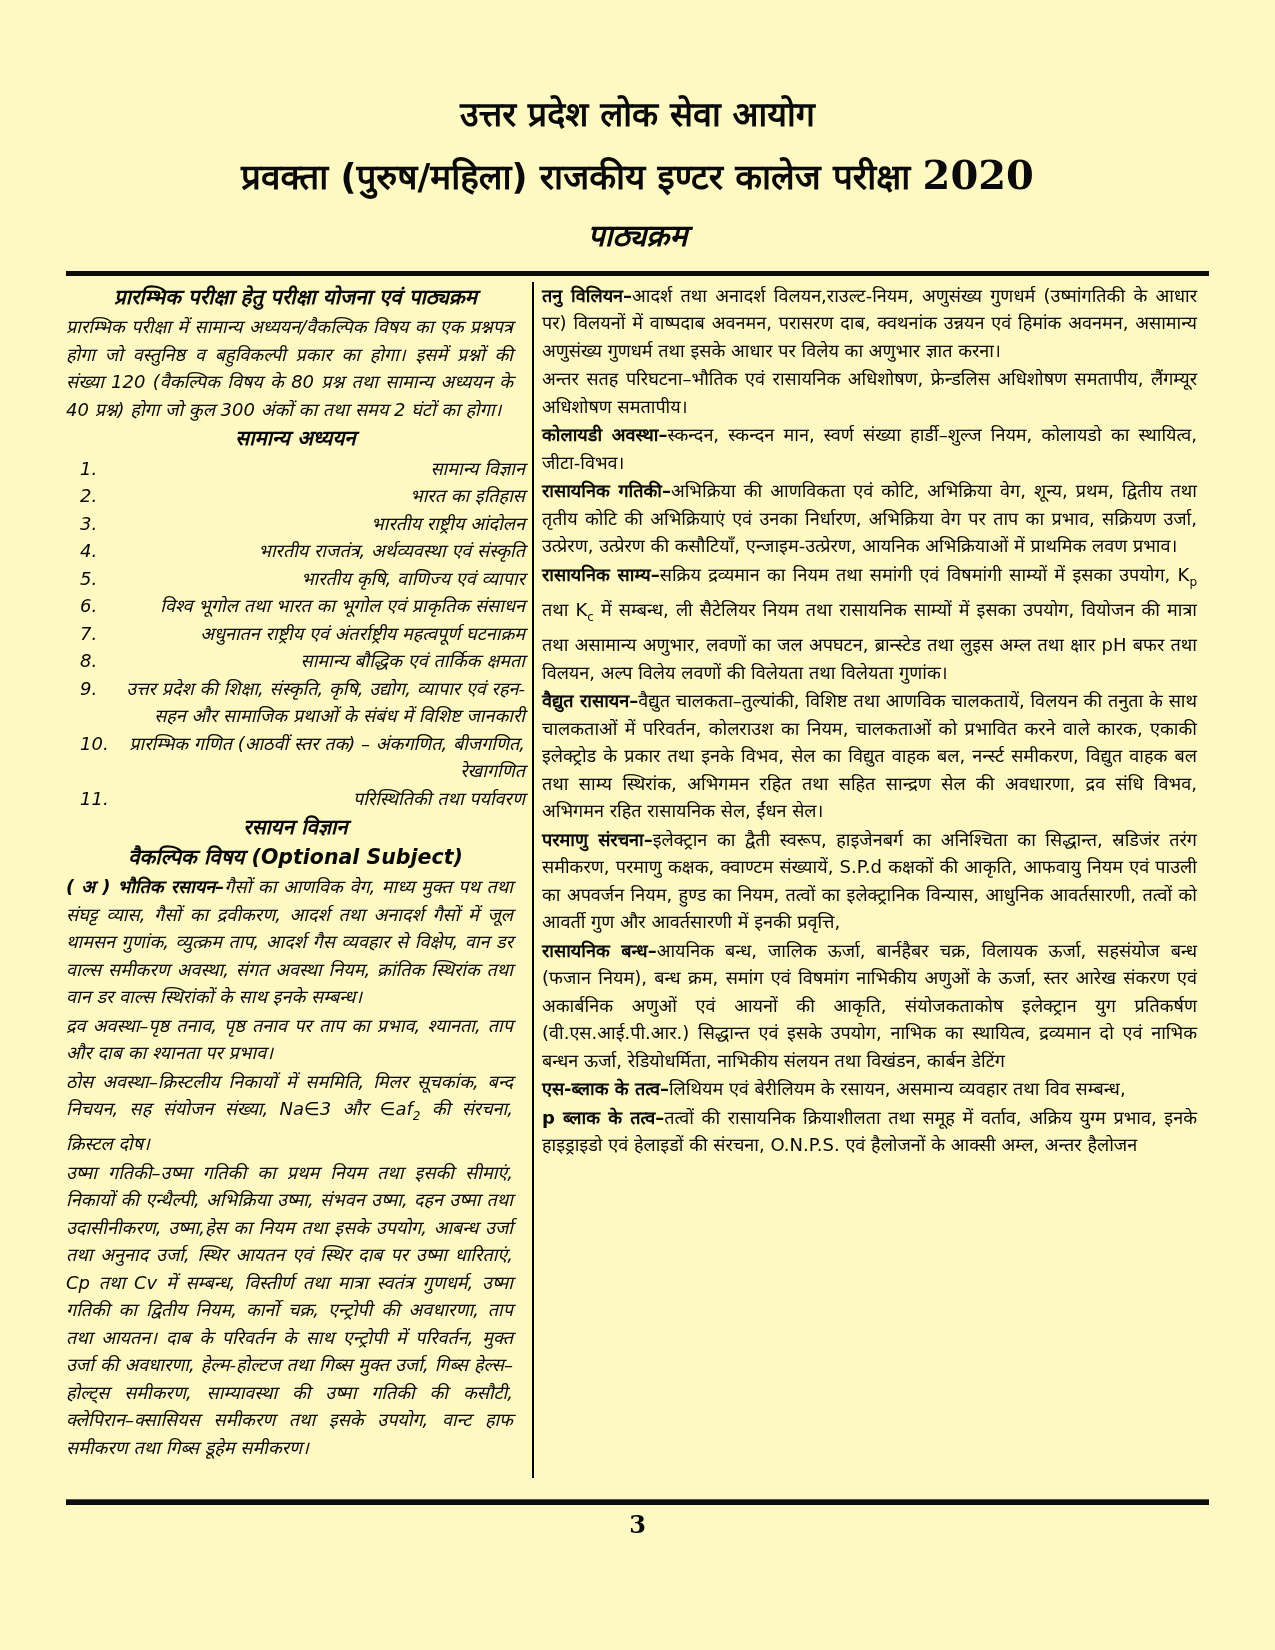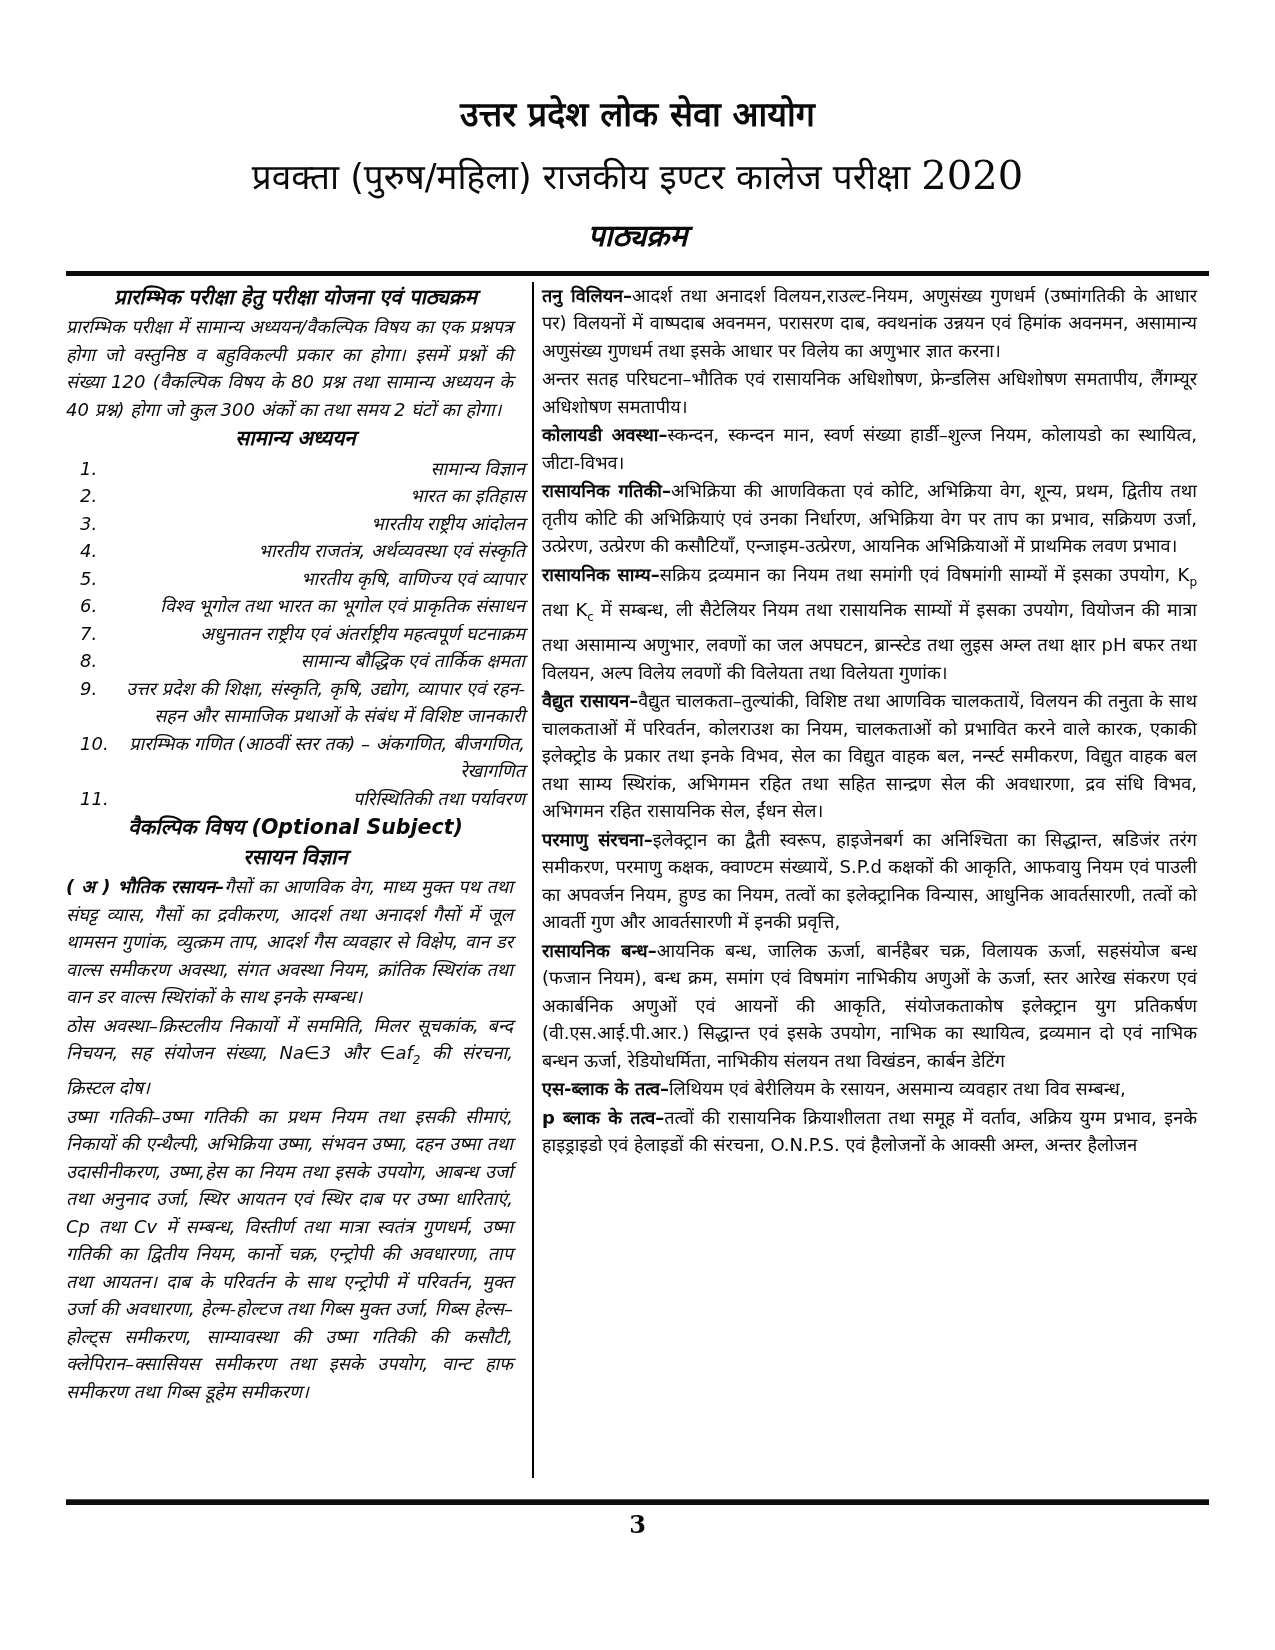--- a/index.html
+++ b/index.html
@@ -1,26 +1,26 @@
 <!DOCTYPE html>
 <html lang="hi"><head>
 <meta charset="utf-8">
 <style>
   html,body{margin:0;padding:0;background:#e8e8e8;}
   .page{
     position:relative;
     width:1275px;height:1650px;
-    background:#ffffff;
+    background:#fef9c3;
     color:#0a0a0a;
     font-family:"DejaVu Sans",sans-serif;
     overflow:hidden;
   }
   .header{ text-align:center; padding-top:92px; }
   .header .h1{ font-size:34px; font-weight:bold; line-height:1.35; }
-  .header .h2{ font-size:35px; font-weight:normal; line-height:1.45; margin-top:8px;}
+  .header .h2{ font-size:35px; font-weight:bold; line-height:1.45; margin-top:8px;}
   .header .h2 .year{ font-family:"DejaVu Serif",serif; font-size:40px; }
   .header .h3{ font-size:30px; font-weight:bold; margin-top:10px;font-style:italic; }
   .toprule{ height:5px; background:#0d0d0d; margin:16px 66px 0 66px; }
   .botrule{ position:absolute; left:66px; right:66px; top:1499px; height:5px;
             background:#0d0d0d; border-top:1px solid #555; }
   .pagenum{ position:absolute; top:1510px; left:0; width:100%; text-align:center;
             font-family:"DejaVu Serif",serif; font-weight:bold; font-size:24px; }
   .columns{
     display:flex; align-items:stretch;
     margin:6px 66px 0 66px;
@@ -97,24 +97,25 @@
         </div>
       <div class="li">
           <span class="num">10.</span>
           <span class="it">प्रारम्भिक गणित (आठवीं स्तर तक) – अंकगणित, बीजगणित, रेखागणित</span>
         </div>
       <div class="li">
           <span class="num">11.</span>
           <span class="it">परिस्थितिकी तथा पर्यावरण</span>
         </div>
 
+      <h3>रसायन विज्ञान</h3>
       <h3>वैकल्पिक विषय (Optional Subject)</h3>
-      <h3>रसायन विज्ञान</h3>
 
       <p><b>( अ ) भौतिक रसायन–</b><span>गैसों का आणविक वेग, माध्य मुक्त पथ तथा संघट्ट व्यास, गैसों का द्रवीकरण, आदर्श तथा अनादर्श गैसों में जूल थामसन गुणांक, व्युत्क्रम ताप, आदर्श गैस व्यवहार से विक्षेप, वान डर वाल्स समीकरण अवस्था, संगत अवस्था नियम, क्रांतिक स्थिरांक तथा वान डर वाल्स स्थिरांकों के साथ इनके सम्बन्ध।</span></p>
+      <p>द्रव अवस्था–पृष्ठ तनाव, पृष्ठ तनाव पर ताप का प्रभाव, श्यानता, ताप और दाब का श्यानता पर प्रभाव।</p>
       <p><span>ठोस अवस्था–क्रिस्टलीय निकायों में सममिति, मिलर सूचकांक, बन्द निचयन, सह संयोजन संख्या, Na∈3 और ∈af</span><sub>2</sub><span> की संरचना, क्रिस्टल दोष।</span></p>
       <p>उष्मा गतिकी–उष्मा गतिकी का प्रथम नियम तथा इसकी सीमाएं, निकायों की एन्थैल्पी, अभिक्रिया उष्मा, संभवन उष्मा, दहन उष्मा तथा उदासीनीकरण, उष्मा,हेस का नियम तथा इसके उपयोग, आबन्ध उर्जा तथा अनुनाद उर्जा, स्थिर आयतन एवं स्थिर दाब पर उष्मा धारिताएं, Cp तथा Cv में सम्बन्ध, विस्तीर्ण तथा मात्रा स्वतंत्र गुणधर्म, उष्मा गतिकी का द्वितीय नियम, कार्नो चक्र, एन्ट्रोपी की अवधारणा, ताप तथा आयतन। दाब के परिवर्तन के साथ एन्ट्रोपी में परिवर्तन, मुक्त उर्जा की अवधारणा, हेल्म-होल्टज तथा गिब्स मुक्त उर्जा, गिब्स हेल्स–होल्ट्स समीकरण, साम्यावस्था की उष्मा गतिकी की कसौटी, क्लेपिरान–क्सासियस समीकरण तथा इसके उपयोग, वान्ट हाफ समीकरण तथा गिब्स डूहेम समीकरण।</p>
     </div>
 
     <div class="vdivider"></div>
 
     <div class="col right">
       <p><b>तनु विलियन–</b><span>आदर्श तथा अनादर्श विलयन,राउल्ट-नियम, अणुसंख्य गुणधर्म (उष्मांगतिकी के आधार पर) विलयनों में वाष्पदाब अवनमन, परासरण दाब, क्वथनांक उन्नयन एवं हिमांक अवनमन, असामान्य अणुसंख्य गुणधर्म तथा इसके आधार पर विलेय का अणुभार ज्ञात करना।</span></p>
       <p>अन्तर सतह परिघटना–भौतिक एवं रासायनिक अधिशोषण, फ्रेन्डलिस अधिशोषण समतापीय, लैंगम्यूर अधिशोषण समतापीय।</p>
       <p><b>कोलायडी अवस्था–</b><span>स्कन्दन, स्कन्दन मान, स्वर्ण संख्या हार्डी–शुल्ज नियम, कोलायडो का स्थायित्व, जीटा-विभव।</span></p>

